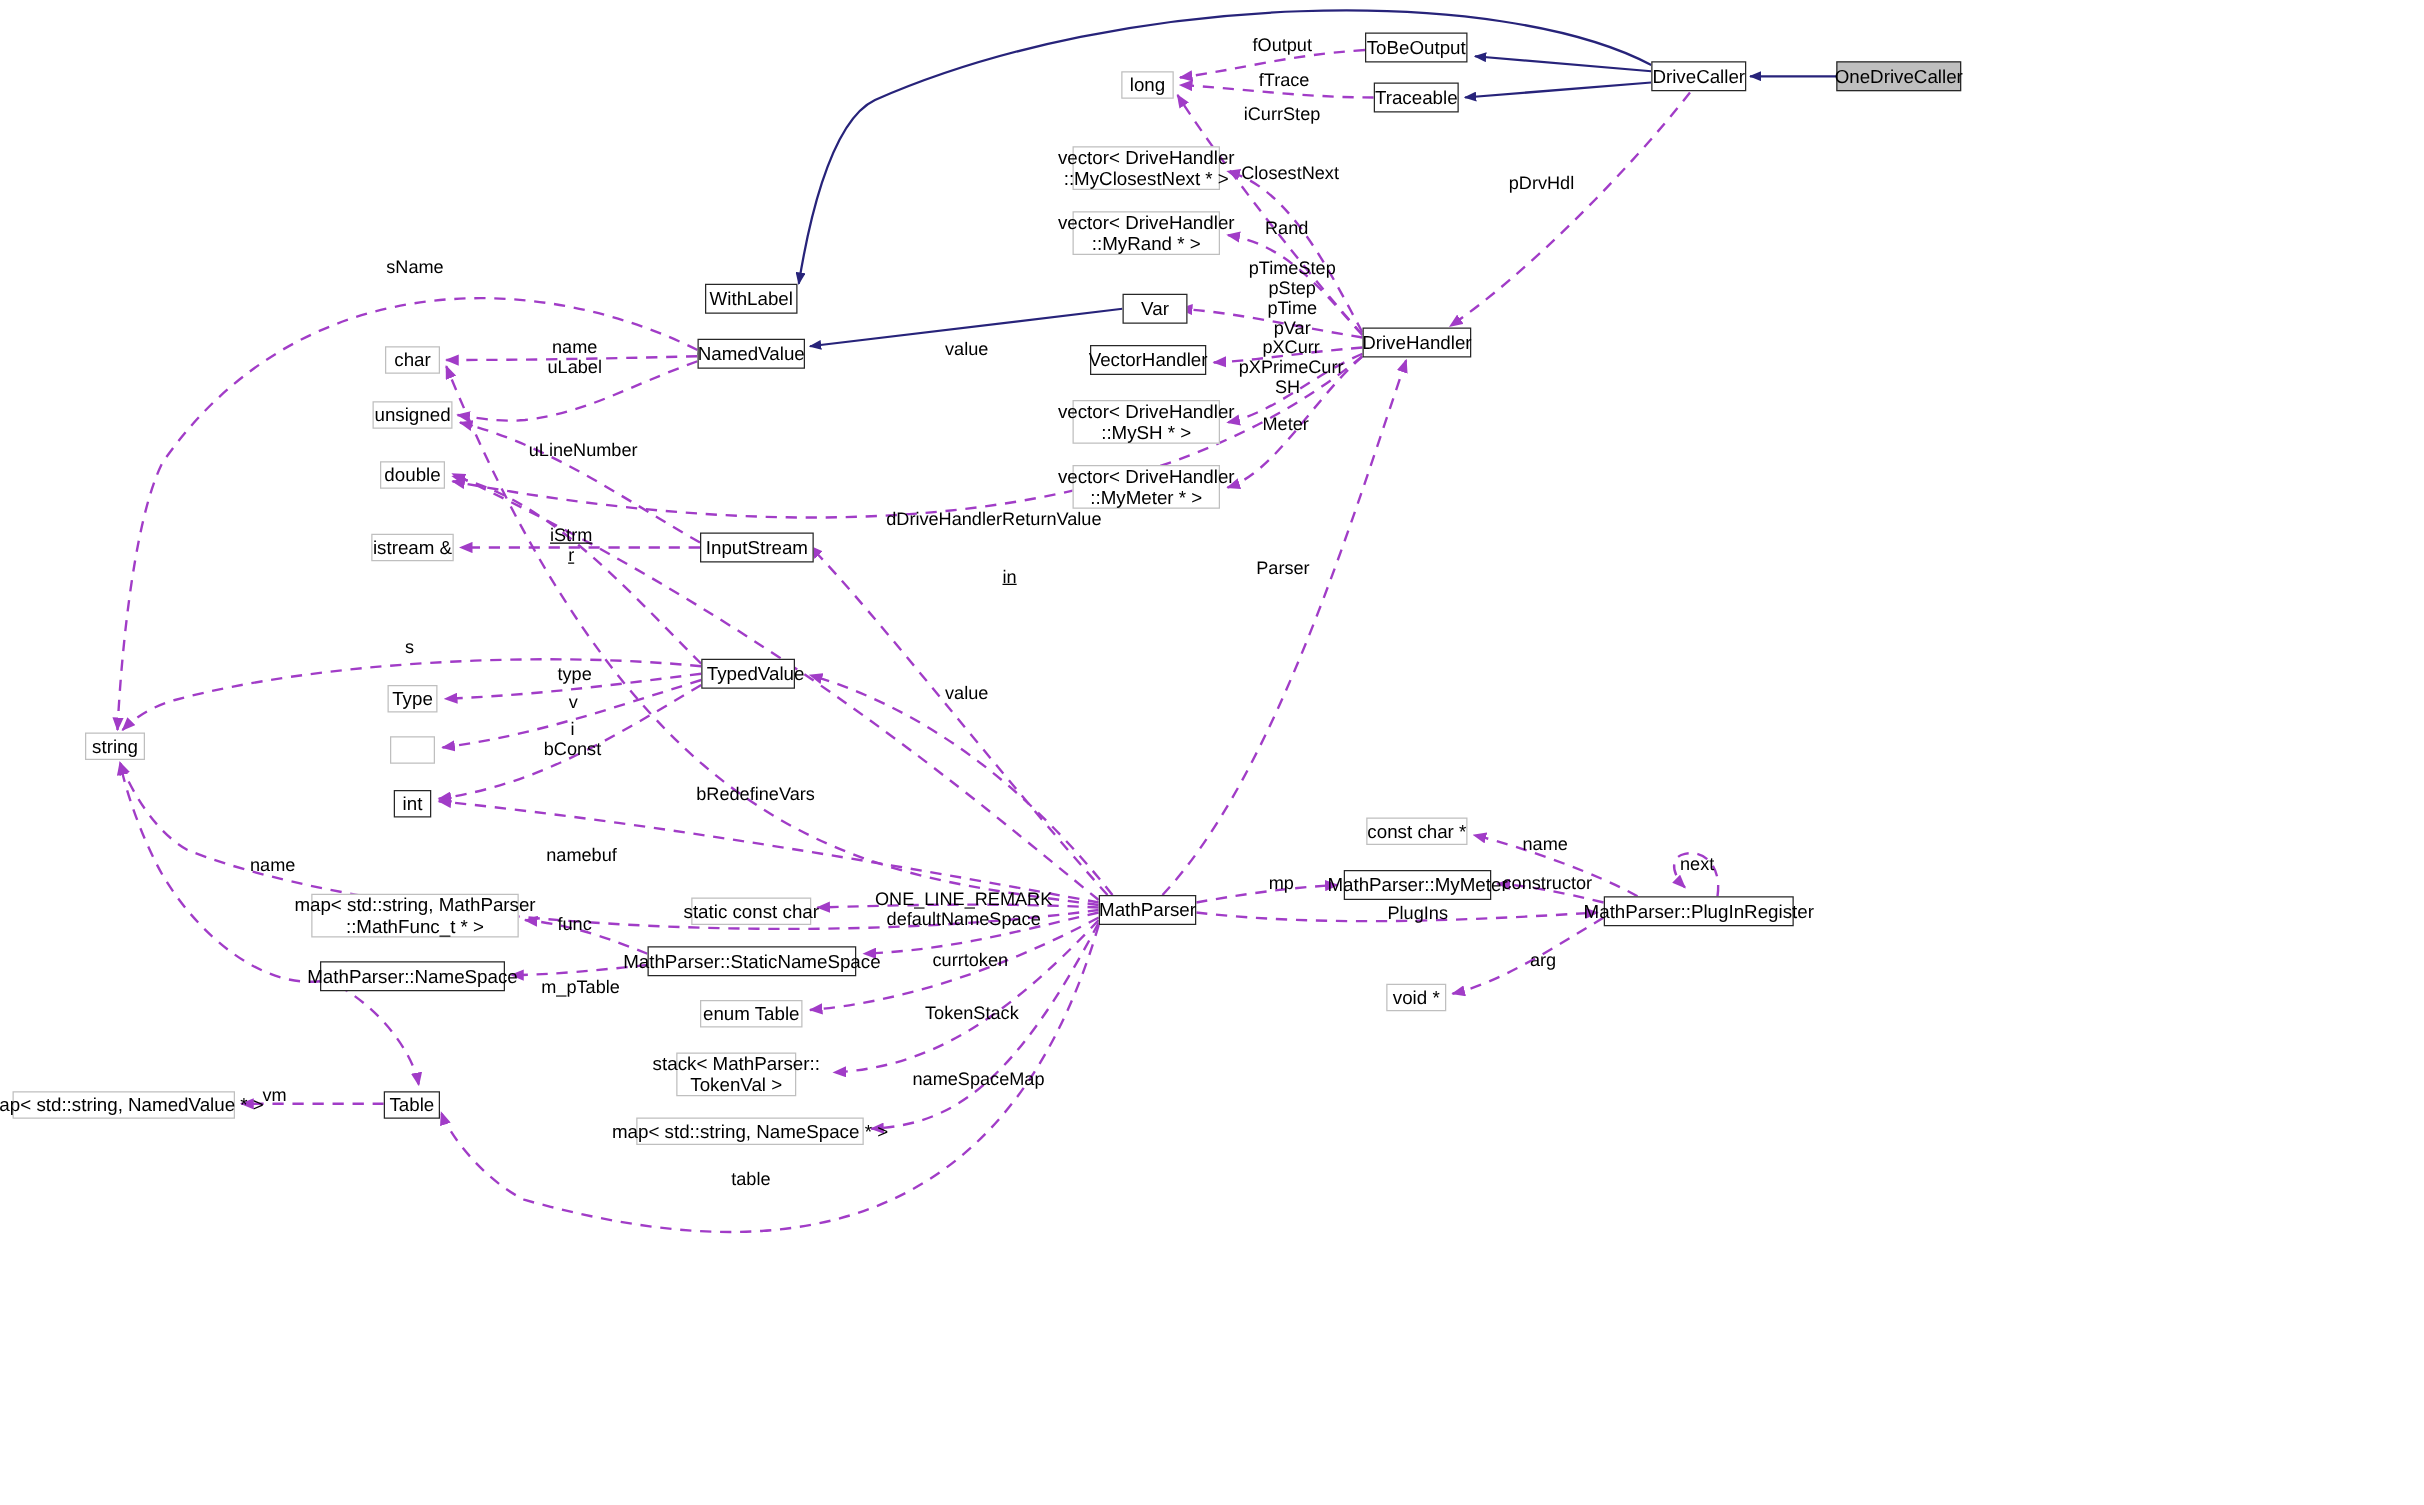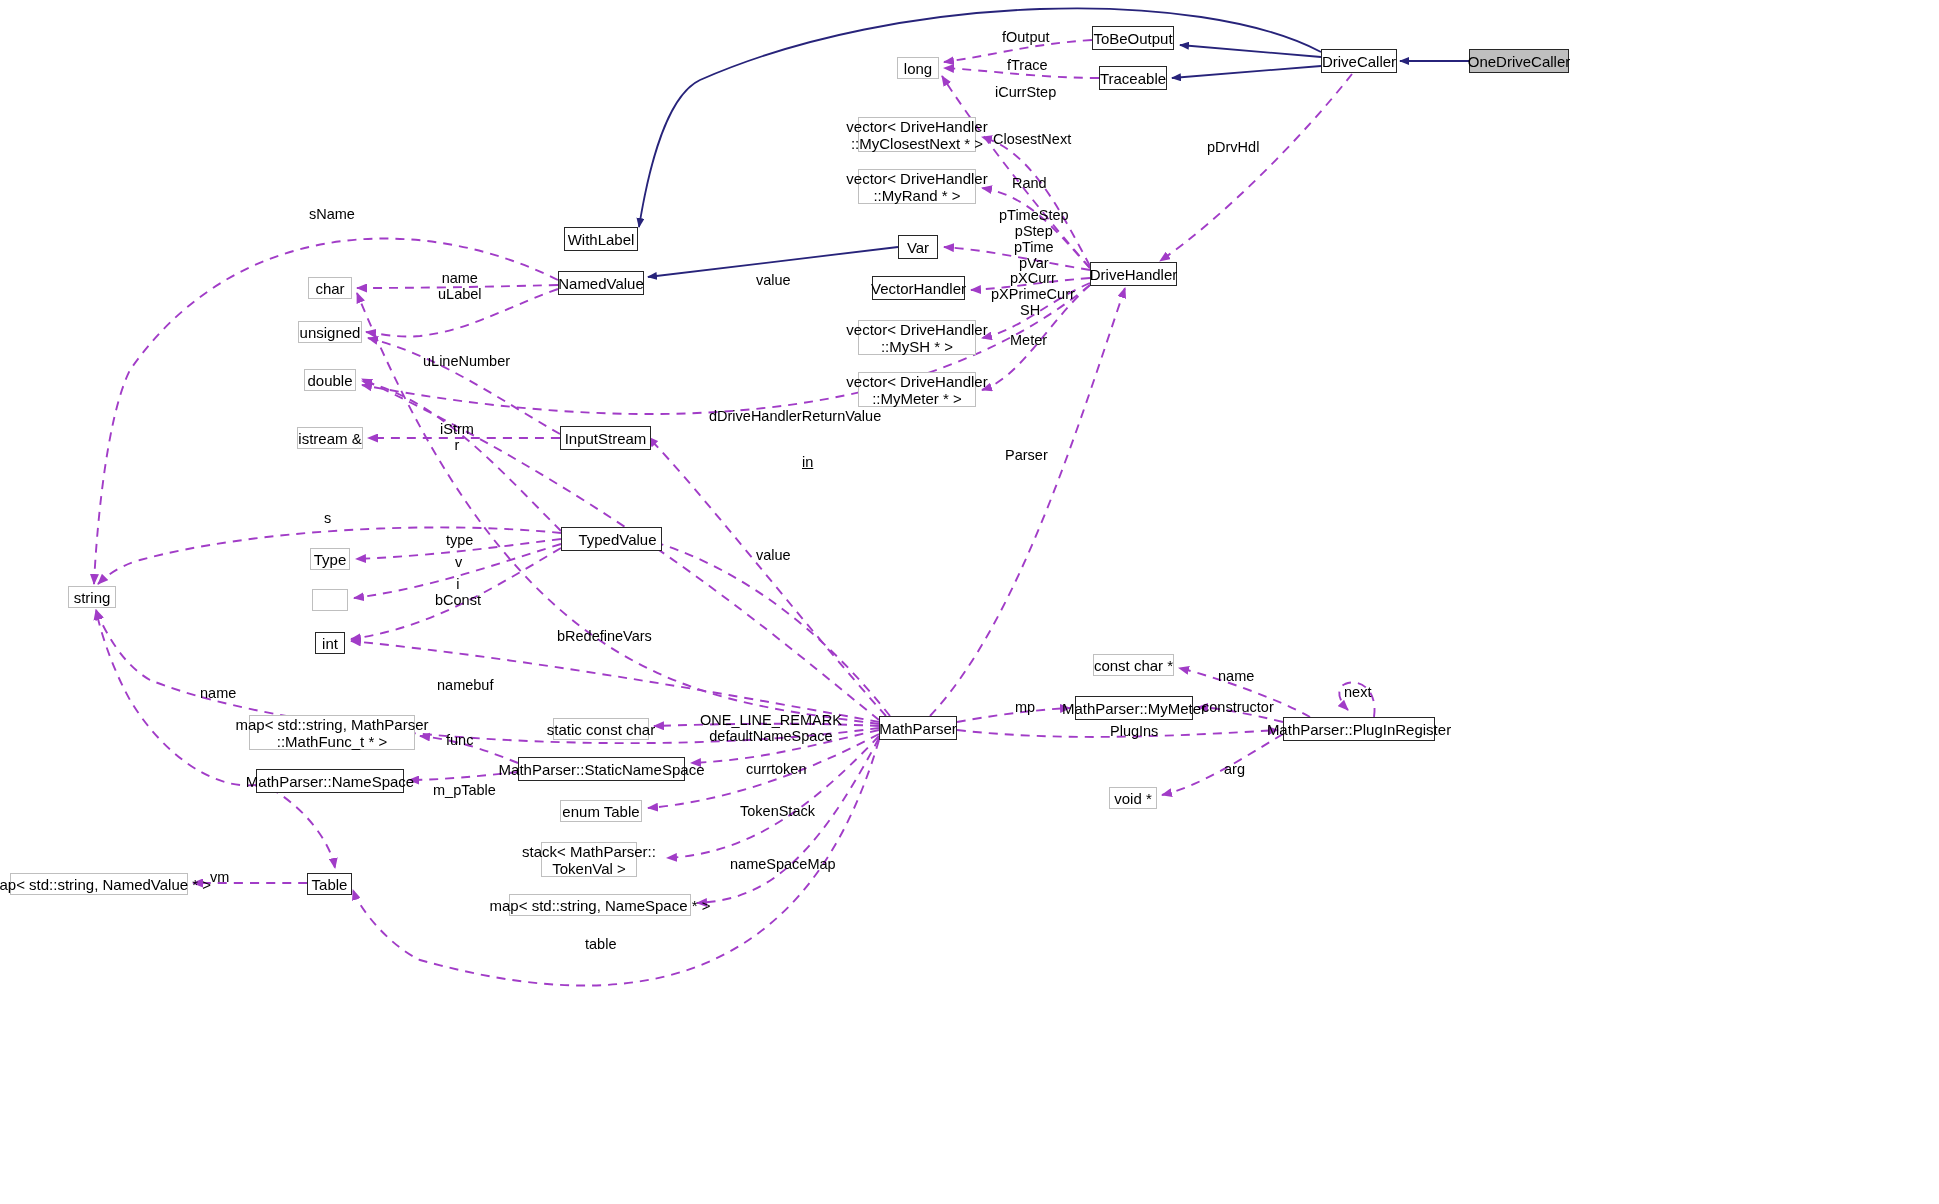--- a/index.html
+++ b/index.html
@@ -181,33 +181,33 @@
   <div class="node strong" style="left:1321px;top:49px;width:76px;height:24px;">DriveCaller</div>
   <div class="node strong" style="left:1092px;top:26px;width:82px;height:24px;">ToBeOutput</div>
   <div class="node strong" style="left:1099px;top:66px;width:68px;height:24px;">Traceable</div>
   <div class="node weak" style="left:897px;top:57px;width:42px;height:22px;">long</div>
   <div class="node weak" style="left:858px;top:117px;width:118px;height:35px;">vector&lt; DriveHandler
 ::MyClosestNext * &gt;</div>
   <div class="node weak" style="left:858px;top:169px;width:118px;height:35px;">vector&lt; DriveHandler
 ::MyRand * &gt;</div>
   <div class="node strong" style="left:1090px;top:262px;width:87px;height:24px;">DriveHandler</div>
   <div class="node strong" style="left:564px;top:227px;width:74px;height:24px;">WithLabel</div>
-  <div class="node strong" style="left:898px;top:235px;width:40px;height:24px;">Var</div>
+  <div class="node strong" style="left:898px;top:235px;width:52px;height:24px;">Var</div>
   <div class="node strong" style="left:872px;top:276px;width:93px;height:24px;">VectorHandler</div>
   <div class="node strong" style="left:558px;top:271px;width:86px;height:24px;">NamedValue</div>
   <div class="node weak" style="left:308px;top:277px;width:44px;height:22px;">char</div>
   <div class="node weak" style="left:858px;top:320px;width:118px;height:35px;">vector&lt; DriveHandler
 ::MySH * &gt;</div>
   <div class="node weak" style="left:298px;top:321px;width:64px;height:22px;">unsigned</div>
   <div class="node weak" style="left:304px;top:369px;width:52px;height:22px;">double</div>
   <div class="node weak" style="left:858px;top:372px;width:118px;height:35px;">vector&lt; DriveHandler
 ::MyMeter * &gt;</div>
   <div class="node weak" style="left:297px;top:427px;width:66px;height:22px;">istream &amp;</div>
   <div class="node strong" style="left:560px;top:426px;width:91px;height:24px;">InputStream</div>
-  <div class="node strong" style="left:561px;top:527px;width:101px;height:24px;padding-left:16px;">TypedValue</div>
+  <div class="node strong" style="left:561px;top:527px;width:75px;height:24px;padding-left:16px;">TypedValue</div>
   <div class="node weak" style="left:310px;top:548px;width:40px;height:22px;">Type</div>
   <div class="node weak" style="left:312px;top:589px;width:36px;height:22px;"></div>
   <div class="node weak" style="left:68px;top:586px;width:48px;height:22px;">string</div>
   <div class="node strong" style="left:315px;top:632px;width:30px;height:22px;">int</div>
   <div class="node weak" style="left:1093px;top:654px;width:81px;height:22px;">const char *</div>
   <div class="node strong" style="left:1075px;top:696px;width:118px;height:24px;">MathParser::MyMeter</div>
   <div class="node strong" style="left:1283px;top:717px;width:152px;height:24px;">MathParser::PlugInRegister</div>
   <div class="node strong" style="left:879px;top:716px;width:78px;height:24px;">MathParser</div>
   <div class="node weak" style="left:249px;top:715px;width:166px;height:35px;">map&lt; std::string, MathParser
 ::MathFunc_t * &gt;</div>
@@ -235,21 +235,21 @@
   <div class="edge-label" style="left:991px;top:270px;text-align:center;">pXCurr
 pXPrimeCurr</div>
   <div class="edge-label" style="left:1020px;top:302px;">SH</div>
   <div class="edge-label" style="left:1010px;top:332px;">Meter</div>
   <div class="edge-label" style="left:309px;top:206px;">sName</div>
   <div class="edge-label" style="left:438px;top:270px;text-align:center;">name
 uLabel</div>
   <div class="edge-label" style="left:756px;top:272px;">value</div>
   <div class="edge-label" style="left:423px;top:353px;">uLineNumber</div>
   <div class="edge-label" style="left:709px;top:408px;">dDriveHandlerReturnValue</div>
-  <div class="edge-label" style="left:440px;top:421px;text-align:center;">iStrm
+  <div class="edge-label" style="left:440px;top:421px;text-align:center;text-decoration:underline;">iStrm
 r</div>
   <div class="edge-label" style="left:802px;top:454px;text-decoration:underline;">in</div>
   <div class="edge-label" style="left:1005px;top:447px;">Parser</div>
   <div class="edge-label" style="left:324px;top:510px;">s</div>
   <div class="edge-label" style="left:446px;top:532px;">type</div>
   <div class="edge-label" style="left:756px;top:547px;">value</div>
   <div class="edge-label" style="left:455px;top:554px;">v</div>
   <div class="edge-label" style="left:435px;top:576px;text-align:center;">i
 bConst</div>
   <div class="edge-label" style="left:557px;top:628px;">bRedefineVars</div>

